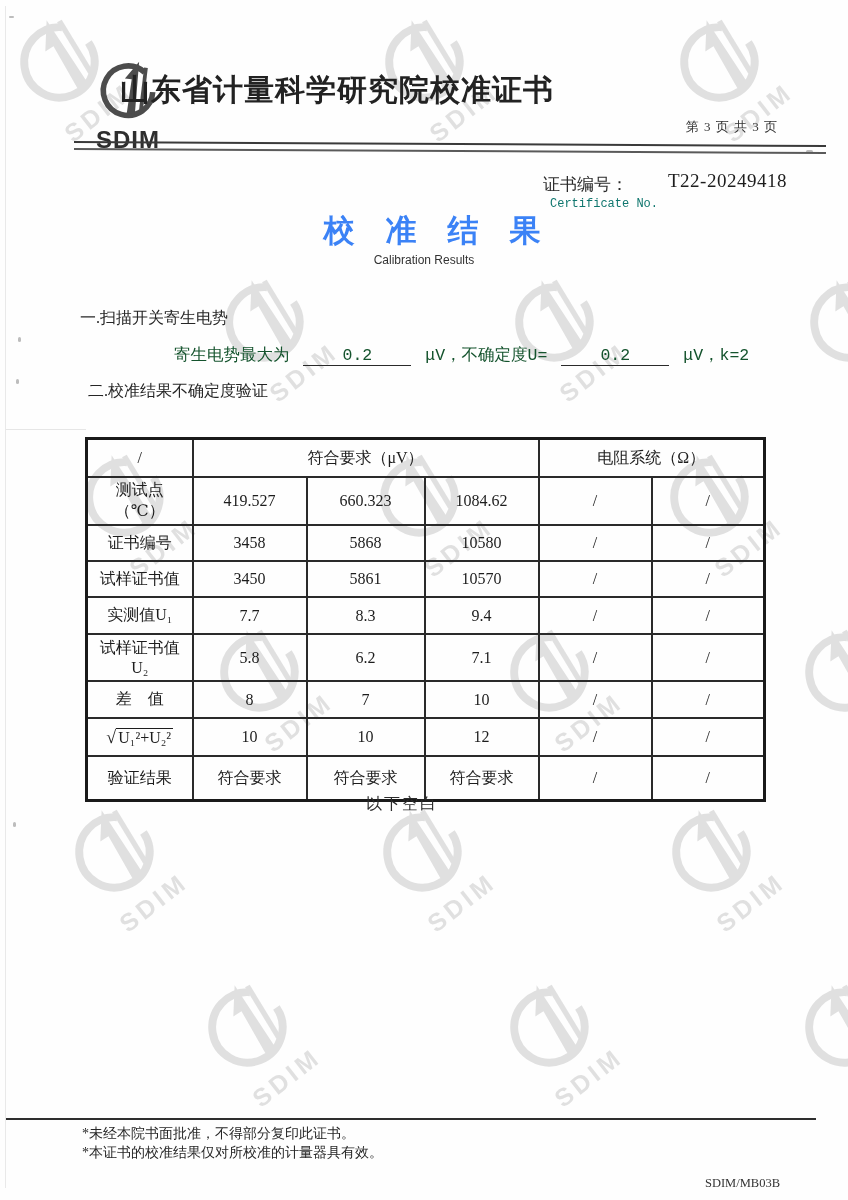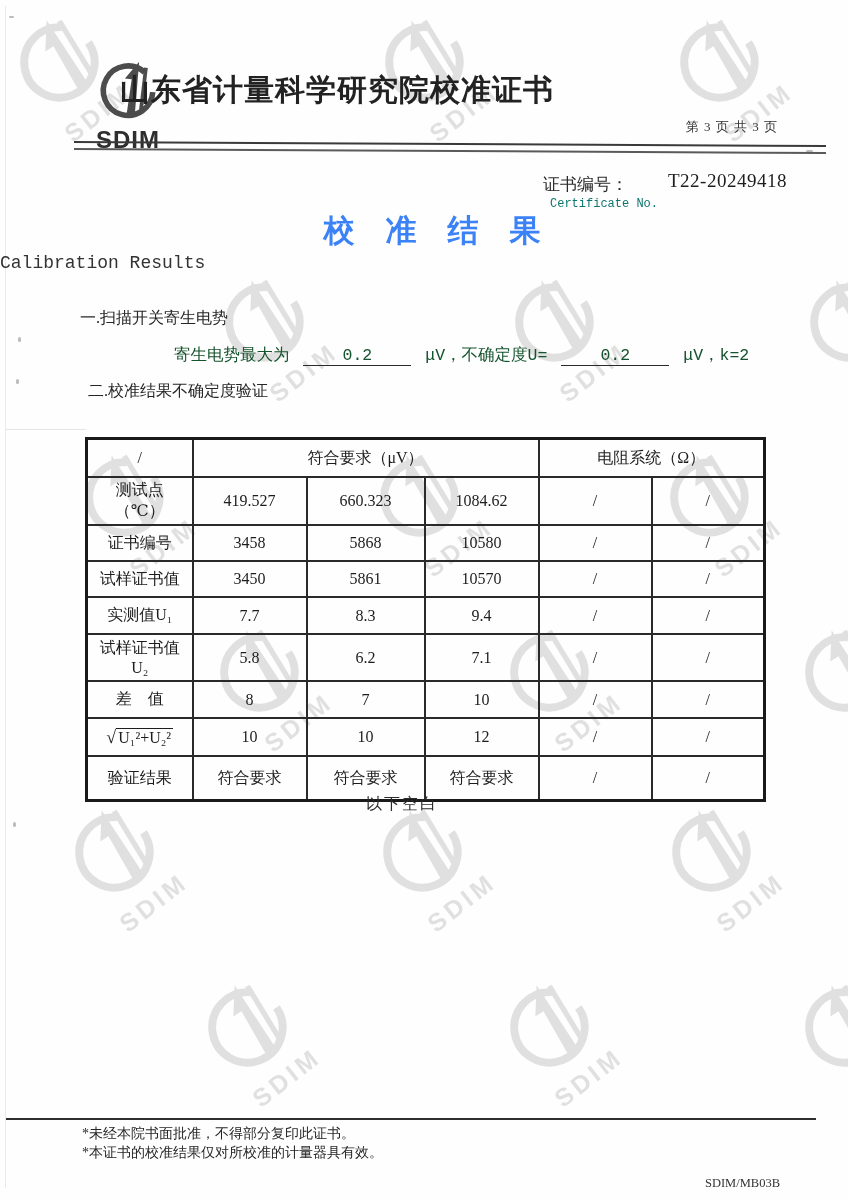--- a/index.html
+++ b/index.html
@@ -49,23 +49,23 @@
   .cert-value{position:absolute;left:668px;top:170px;font-size:19px;color:#1d1d1d;letter-spacing:.5px;}
   .cert-en{position:absolute;left:543px;top:197px;font-size:12px;color:#0f766e;
     font-family:Liberation Mono, monospace;margin-left:7px;}
   
   .result-title{
     position:absolute;left:16px;right:0;top:210px;text-align:center;
     font-family:"Liberation Sans","DejaVu Sans",sans-serif;
     font-weight:bold;font-size:31px;color:#3b82f6;
   }
   .result-sub{
-    position:absolute;left:0;right:0;top:253px;text-align:left;
-    font-family:Liberation Mono, monospace;
-    font-size:18px;color:#333;
+    position:absolute;left:0;right:0;top:253px;text-align:center;
+    font-family:Liberation Sans, sans-serif;
+    font-size:12px;color:#333;
   }
   
   .sec1{position:absolute;left:80px;top:308px;font-size:16px;color:#262626;}
   .fill-line{position:absolute;left:174px;top:344px;font-size:16.5px;color:#14532d;white-space:nowrap;font-family:Liberation Mono, monospace;}
   .blank-val{
     display:inline-block;width:108px;text-align:center;
     border-bottom:1.6px solid #2a2a2a;margin:0 4px;
   }
   .sec2{position:absolute;left:88px;top:381px;font-size:16px;color:#262626;}
   

